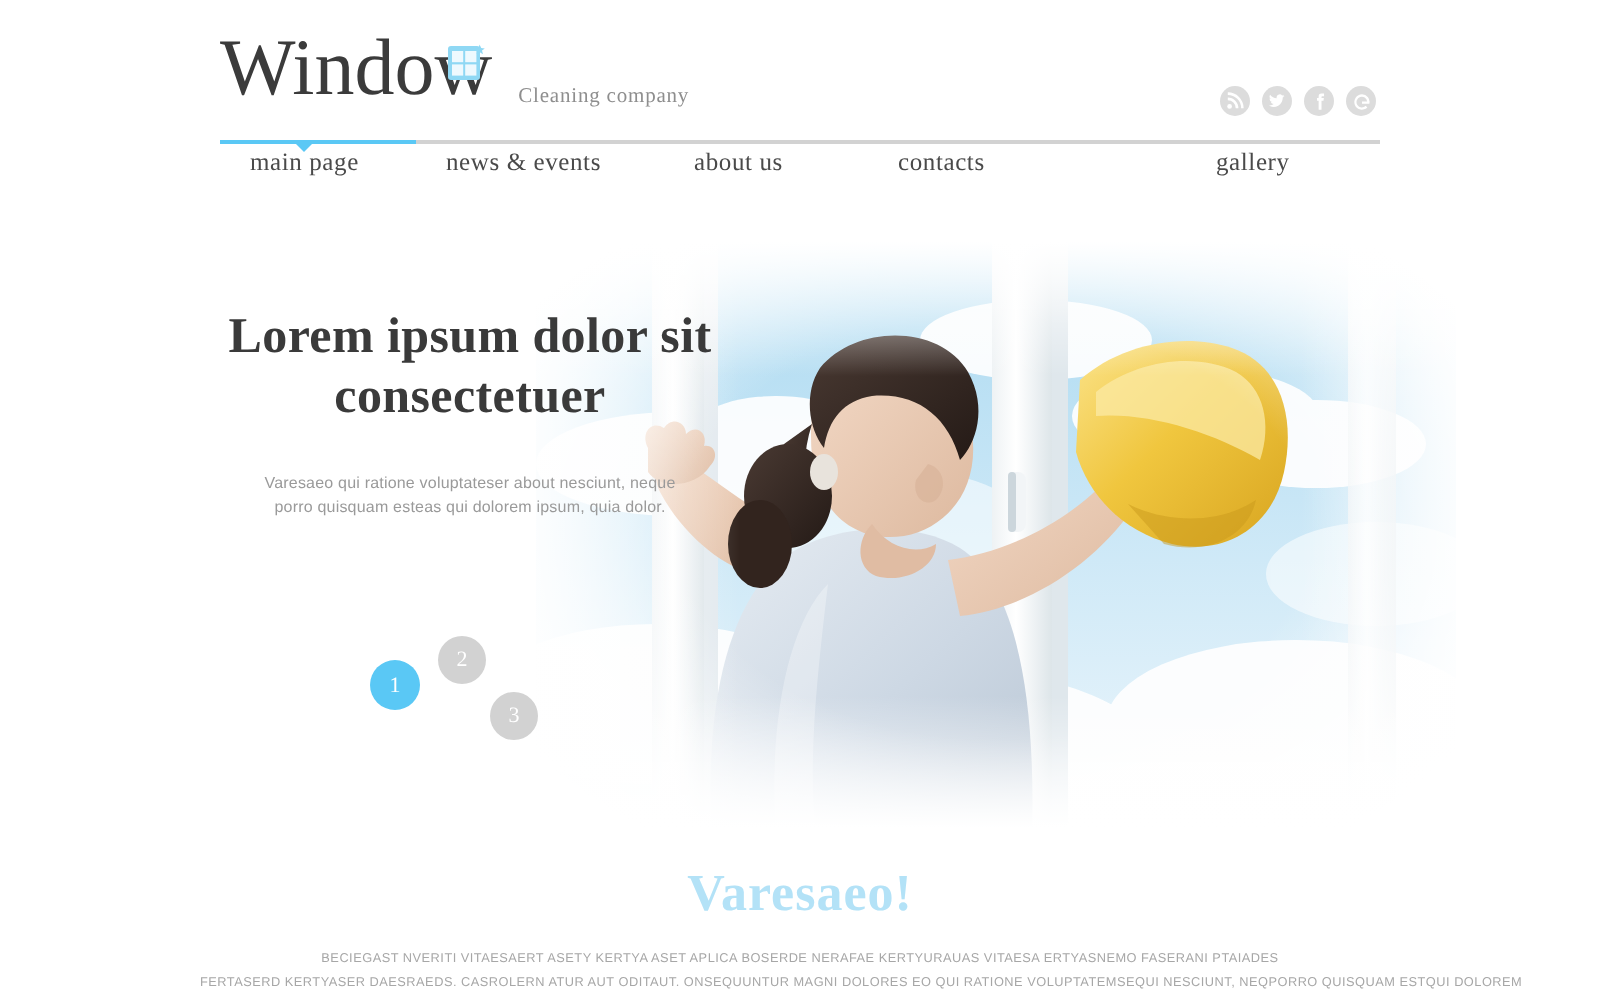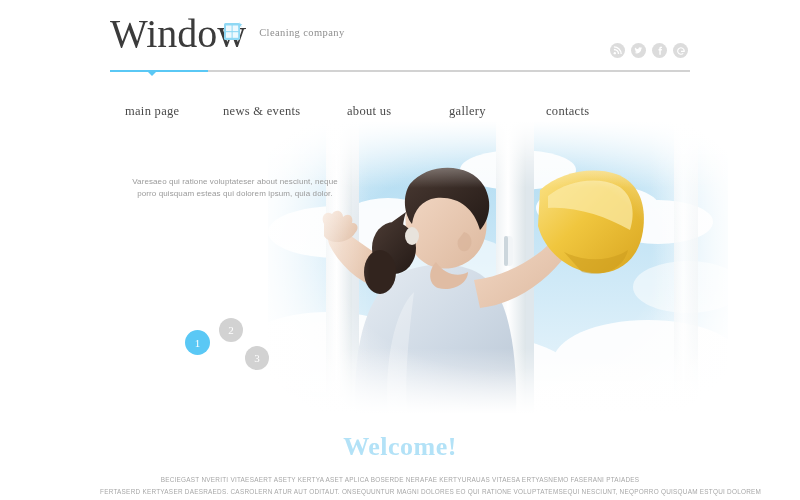--- a/index.html
+++ b/index.html
@@ -23,21 +23,21 @@
     color:#3b3b3b; letter-spacing:0px;
     position:relative;
   }
   .logo-icon {
     position:absolute; left:112px; top:-4px;
     width:22px; height:22px;
   }
   .logo-tag {
     font-family:"Liberation Serif", serif;
     font-size:10.5px; color:#8e8e8e;
-    margin-left:13px; margin-bottom:16px;
+    margin-left:13px; margin-bottom:0;
     letter-spacing:.4px; white-space:nowrap;
   }
 
   .social {
     position:absolute; right:112px; top:43px;
     display:flex; gap:6px;
   }
   .soc {
     width:15px; height:15px; border-radius:50%;
     background:#dcdcdc; display:flex;
@@ -47,21 +47,21 @@
   .soc svg { display:block; }
 
   
   .nav {
     position:absolute; left:110px; top:70px;
     width:580px; height:43px;
     display:flex;
   }
   .nav-item {
     position:relative;
-    padding-top:32px;
+    padding-top:2px;
     font-family:"Liberation Serif", serif;
     font-size:12.5px;
     color:#4a4a4a;
     letter-spacing:.3px;
     cursor:pointer;
     border-top:2px solid #d2d2d2;
     text-align:left;
   }
   .nav-item .lbl { padding-left:15px; display:inline-block; }
   .nav-item.active { border-top-color:#5ac8f5; }
@@ -209,25 +209,25 @@
   <nav class="nav">
     <div class="nav-item n0 active">
       <span class="lbl">main page</span>
     </div>
     <div class="nav-item n3">
       <span class="lbl">news &amp; events</span>
     </div>
     <div class="nav-item n1">
       <span class="lbl">about us</span>
     </div>
+    <div class="nav-item n5">
+      <span class="lbl">contacts</span>
+    </div>
     <div class="nav-item n4">
       <span class="lbl">gallery</span>
-    </div>
-    <div class="nav-item n5">
-      <span class="lbl">contacts</span>
     </div>
   </nav>
 
   <section class="hero">
 
     <div class="hero-photo">
       <svg viewBox="0 0 460 306" width="460" height="306">
         <defs>
           <linearGradient id="sky" x1="0" y1="0" x2="0" y2="1">
             <stop offset="0%" stop-color="#a8d8f0"></stop>
@@ -329,30 +329,34 @@
         <rect x="0" y="0" width="460" height="306" fill="url(#vig)"></rect>
       </svg>
     </div>
 
     <div class="hero-fade-l"></div>
     <div class="hero-fade-r"></div>
     <div class="hero-fade-t"></div>
     <div class="hero-fade-b"></div>
 
     <div class="hero-copy">
+      <h1 class="hero-title">
+        <span>Lorem ipsum dolor sit</span><br>
+        <span>consectetuer</span>
+      </h1>
       <p class="hero-sub">Varesaeo qui ratione voluptateser about nesciunt, neque porro quisquam esteas qui dolorem ipsum, quia dolor.</p>
     </div>
 
     <div class="slider-dots">
       <span class="dot d0">1</span>
       <span class="dot d1">2</span>
       <span class="dot d2">3</span>
     </div>
   </section>
 
-  <h2 class="welcome">Welcome!</h2>
+  <h2 class="welcome">Varesaeo!</h2>
 
   <div class="intro">
     <span class="l2">BECIEGAST NVERITI VITAESAERT ASETY KERTYA ASET APLICA BOSERDE NERAFAE KERTYURAUAS VITAESA ERTYASNEMO FASERANI PTAIADES</span>
     <span class="l2">FERTASERD KERTYASER DAESRAEDS. CASROLERN ATUR AUT ODITAUT. ONSEQUUNTUR MAGNI DOLORES EO QUI RATIONE VOLUPTATEMSEQUI NESCIUNT, NEQPORRO QUISQUAM ESTQUI DOLOREM</span>
   </div>
 
 </div>
 
 </body></html>

